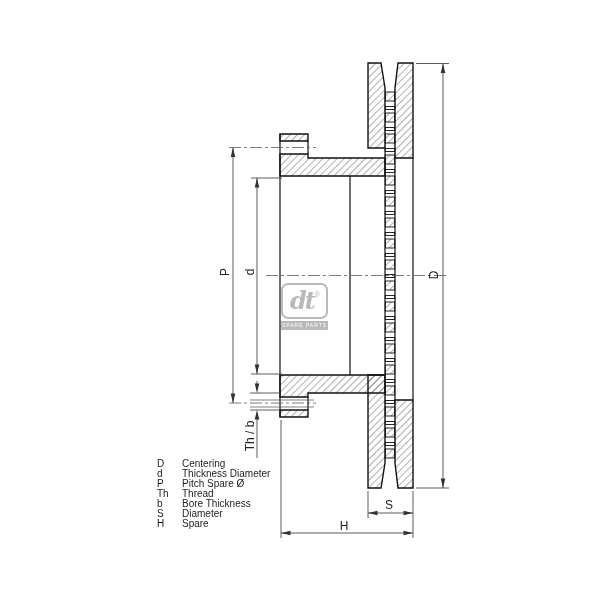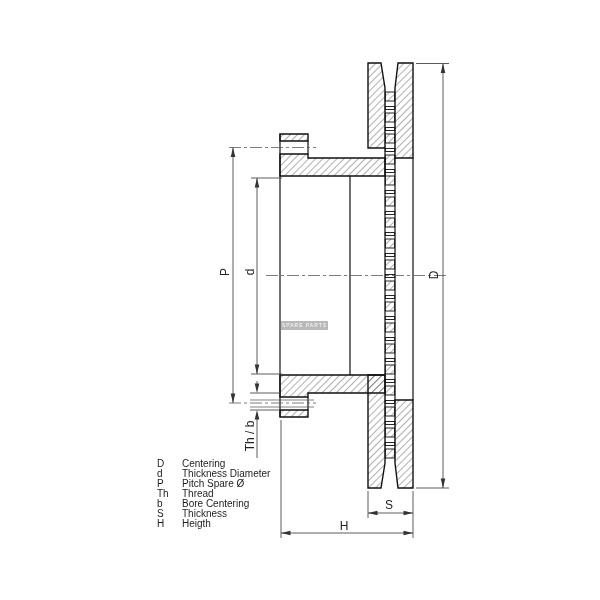--- a/index.html
+++ b/index.html
@@ -24,20 +24,24 @@
   
   #legend{position:absolute;left:157px;top:459px;font-size:10px;color:#1d1d1d;line-height:10px;}
   #legend .row{display:flex;}
   #legend .sym{width:25px;}
 </style>
 </head>
 <body>
 
 <div id="canvas">
 
+  <div id="logo">
+    <span class="dt">dt</span>
+      <span class="reg">®</span>
+  </div>
   <div id="logo-bar">Spare Parts</div>
 
   <svg id="drawing-svg" width="600" height="600" viewBox="0 0 600 600">
     <defs>
       <pattern id="hatch" patternUnits="userSpaceOnUse" width="5" height="5" patternTransform="rotate(45)">
         <line x1="0" y1="0" x2="0" y2="5" stroke="#2a2a2a" stroke-width="0.75"></line>
       </pattern>
     </defs>
 
     <g fill="url(#hatch)" stroke="#111" stroke-width="1.4" stroke-linejoin="miter">
@@ -175,25 +179,25 @@
     <div class="row">
       <span class="sym">P</span>
       <span class="lbl">Pitch Spare Ø</span>
     </div>
     <div class="row">
       <span class="sym">Th</span>
       <span class="lbl">Thread</span>
     </div>
     <div class="row">
       <span class="sym">b</span>
-      <span class="lbl">Bore Centering</span>
+      <span class="lbl">Bore Thickness</span>
     </div>
     <div class="row">
       <span class="sym">S</span>
-      <span class="lbl">Thickness</span>
+      <span class="lbl">Diameter</span>
     </div>
     <div class="row">
       <span class="sym">H</span>
-      <span class="lbl">Heigth</span>
+      <span class="lbl">Spare</span>
     </div>
   </div>
 
 </div>
 
 </body></html>

